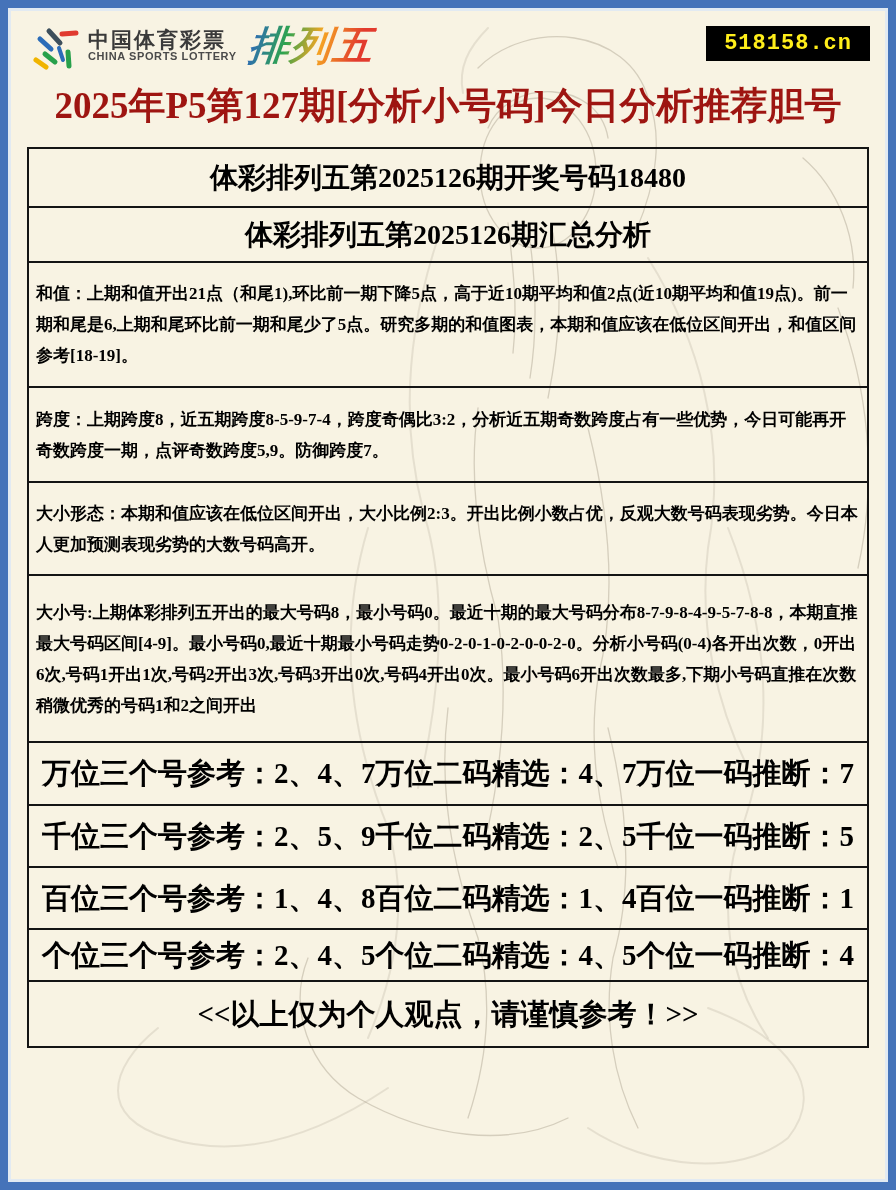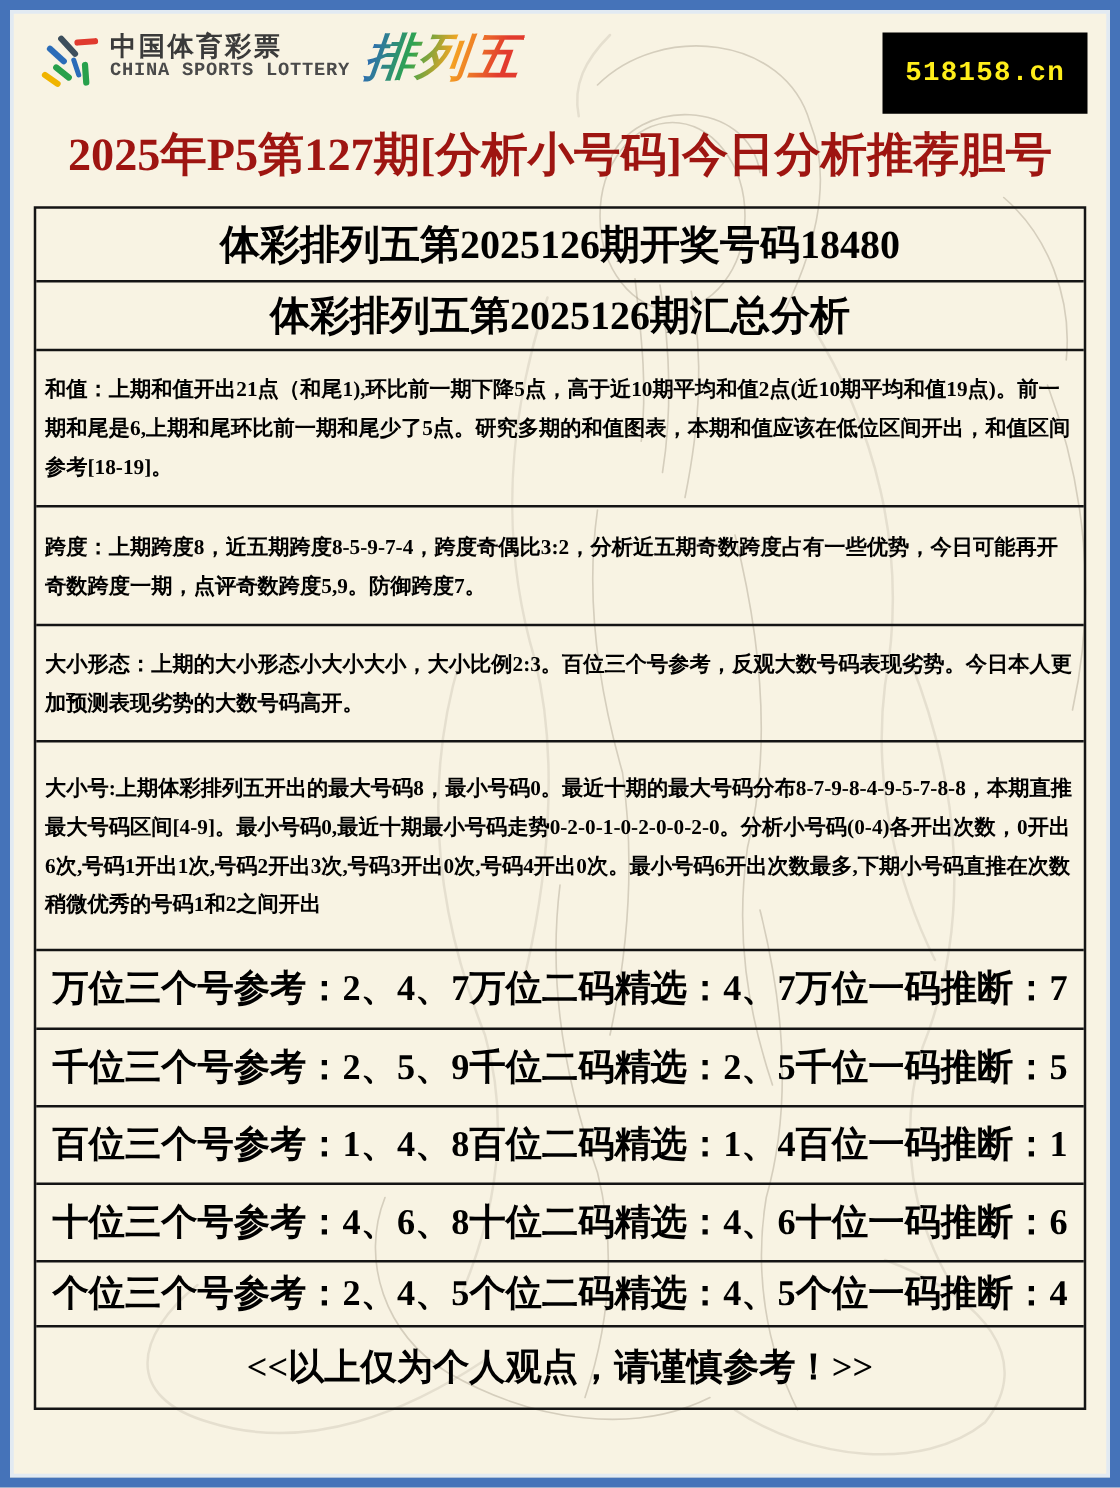--- a/index.html
+++ b/index.html
@@ -12,46 +12,46 @@
   
   .sketch{position:absolute;inset:0;z-index:0;pointer-events:none;}
   .sketch path, .sketch ellipse{fill:none;stroke:#a59c88;stroke-width:1.3;opacity:.42;stroke-linecap:round;}
   .sketch .soft{opacity:.22;stroke-width:2;}
   .content{position:relative;z-index:1;}
   
   .header{display:flex;justify-content:space-between;align-items:flex-start;padding:10px 14px 0 24px;}
   .brand{display:flex;align-items:center;gap:8px;}
   .brand-text{display:flex;flex-direction:column;line-height:1.05;}
   .brand-cn{font-size:21px;font-weight:bold;color:#3a3a3a;letter-spacing:2px;font-family:"Liberation Sans",sans-serif;}
-  .brand-en{font-size:15px;font-weight:bold;color:#4a4a4a;letter-spacing:.6px;font-family:Liberation Mono, monospace;}
+  .brand-en{font-size:11px;font-weight:bold;color:#4a4a4a;letter-spacing:.6px;font-family:Liberation Sans, sans-serif;}
   .game-name{
     font-size:40px;font-weight:bold;font-style:italic;margin-left:4px;letter-spacing:2px;
     background:linear-gradient(100deg,#2f6db3 5%,#2ea44f 30%,#f5a623 55%,#e23b2e 85%);
     -webkit-background-clip:text;background-clip:text;color:#e8722a;-webkit-text-fill-color:transparent;
     font-family:"Liberation Sans",sans-serif;transform:skewX(-6deg);
   }
   .badge{
     background:#000;color:#ffee1a;font-family:"Liberation Mono","DejaVu Sans Mono",monospace;
-    font-weight:bold;font-size:22px;padding:20px 18px;margin:8px 4px 0 0;letter-spacing:1px;
+    font-weight:bold;font-size:22px;padding:5px 18px;margin:8px 4px 0 0;letter-spacing:1px;
   }
   
   .page-title{
     margin-top:8px;text-align:center;color:#9e1511;font-weight:bold;font-size:37px;
     letter-spacing:0;white-space:nowrap;
   }
   
   .sheet{width:838px;margin:16px auto 0;border:2px solid #141414;}
   .row{
     box-sizing:border-box;display:flex;align-items:center;border-bottom:2px solid #141414;
     font-weight:bold;font-size:17px;line-height:31px;
   }
   .row:last-child{border-bottom:none;}
   .row.c{justify-content:center;text-align:center;padding:4px 10px;font-size:29px;}
   .row.l{justify-content:flex-start;text-align:left;padding:6px 7px;}
-  .row.big{font-size:32px;}
+  .row.big{font-size:28px;}
 </style>
 </head>
 <body>
 
 <svg class="sketch" width="896" height="1190" viewBox="0 0 896 1190">
   <ellipse cx="530" cy="165" rx="58" ry="75"></ellipse>
   <path d="M480 120 C500 70, 590 70, 600 130"></path>
   <path d="M470 60 C520 10, 620 20, 640 90 C660 140, 640 200, 620 240"></path>
   <path d="M500 215 C505 260, 510 300, 505 345"></path>
   <path d="M520 220 C528 270, 530 320, 522 370"></path>
@@ -94,24 +94,23 @@
     <div class="badge">518158.cn</div>
   </div>
 
   <div class="page-title">2025年P5第127期[分析小号码]今日分析推荐胆号</div>
 
   <div class="sheet">
     <div class="row c big" style="min-height:59px">体彩排列五第2025126期开奖号码18480</div>
     <div class="row c big" style="min-height:55px">体彩排列五第2025126期汇总分析</div>
     <div class="row l" style="min-height:125px">和值：上期和值开出21点（和尾1),环比前一期下降5点，高于近10期平均和值2点(近10期平均和值19点)。前一期和尾是6,上期和尾环比前一期和尾少了5点。研究多期的和值图表，本期和值应该在低位区间开出，和值区间参考[18-19]。</div>
     <div class="row l" style="min-height:95px">跨度：上期跨度8，近五期跨度8-5-9-7-4，跨度奇偶比3:2，分析近五期奇数跨度占有一些优势，今日可能再开奇数跨度一期，点评奇数跨度5,9。防御跨度7。</div>
-    <div class="row l" style="min-height:93px">大小形态：上期的大小形态小大小大小，大小比例2:3。百位三个号参考，反观大数号码表现劣势。今日本人更加预测表现劣势的大数号码高开。</div>
+    <div class="row l" style="min-height:93px">大小形态：本期和值应该在低位区间开出，大小比例2:3。开出比例小数占优，反观大数号码表现劣势。今日本人更加预测表现劣势的大数号码高开。</div>
     <div class="row l" style="min-height:167px">大小号:上期体彩排列五开出的最大号码8，最小号码0。最近十期的最大号码分布8-7-9-8-4-9-5-7-8-8，本期直推最大号码区间[4-9]。最小号码0,最近十期最小号码走势0-2-0-1-0-2-0-0-2-0。分析小号码(0-4)各开出次数，0开出6次,号码1开出1次,号码2开出3次,号码3开出0次,号码4开出0次。最小号码6开出次数最多,下期小号码直推在次数稍微优秀的号码1和2之间开出</div>
     <div class="row c" style="min-height:63px">万位三个号参考：2、4、7万位二码精选：4、7万位一码推断：7</div>
     <div class="row c" style="min-height:62px">千位三个号参考：2、5、9千位二码精选：2、5千位一码推断：5</div>
     <div class="row c" style="min-height:62px">百位三个号参考：1、4、8百位二码精选：1、4百位一码推断：1</div>
-    <div class="row c" style="min-height:62px">十位三个号参考：4、6、8十位二码精选：4、6十位一码推断：6</div>
     <div class="row c" style="min-height:52px">个位三个号参考：2、4、5个位二码精选：4、5个位一码推断：4</div>
     <div class="row c" style="min-height:64px">&lt;&lt;以上仅为个人观点，请谨慎参考！&gt;&gt;</div>
   </div>
 </div>
 
 <div class="frame-inner"></div>
 
 </body></html>

